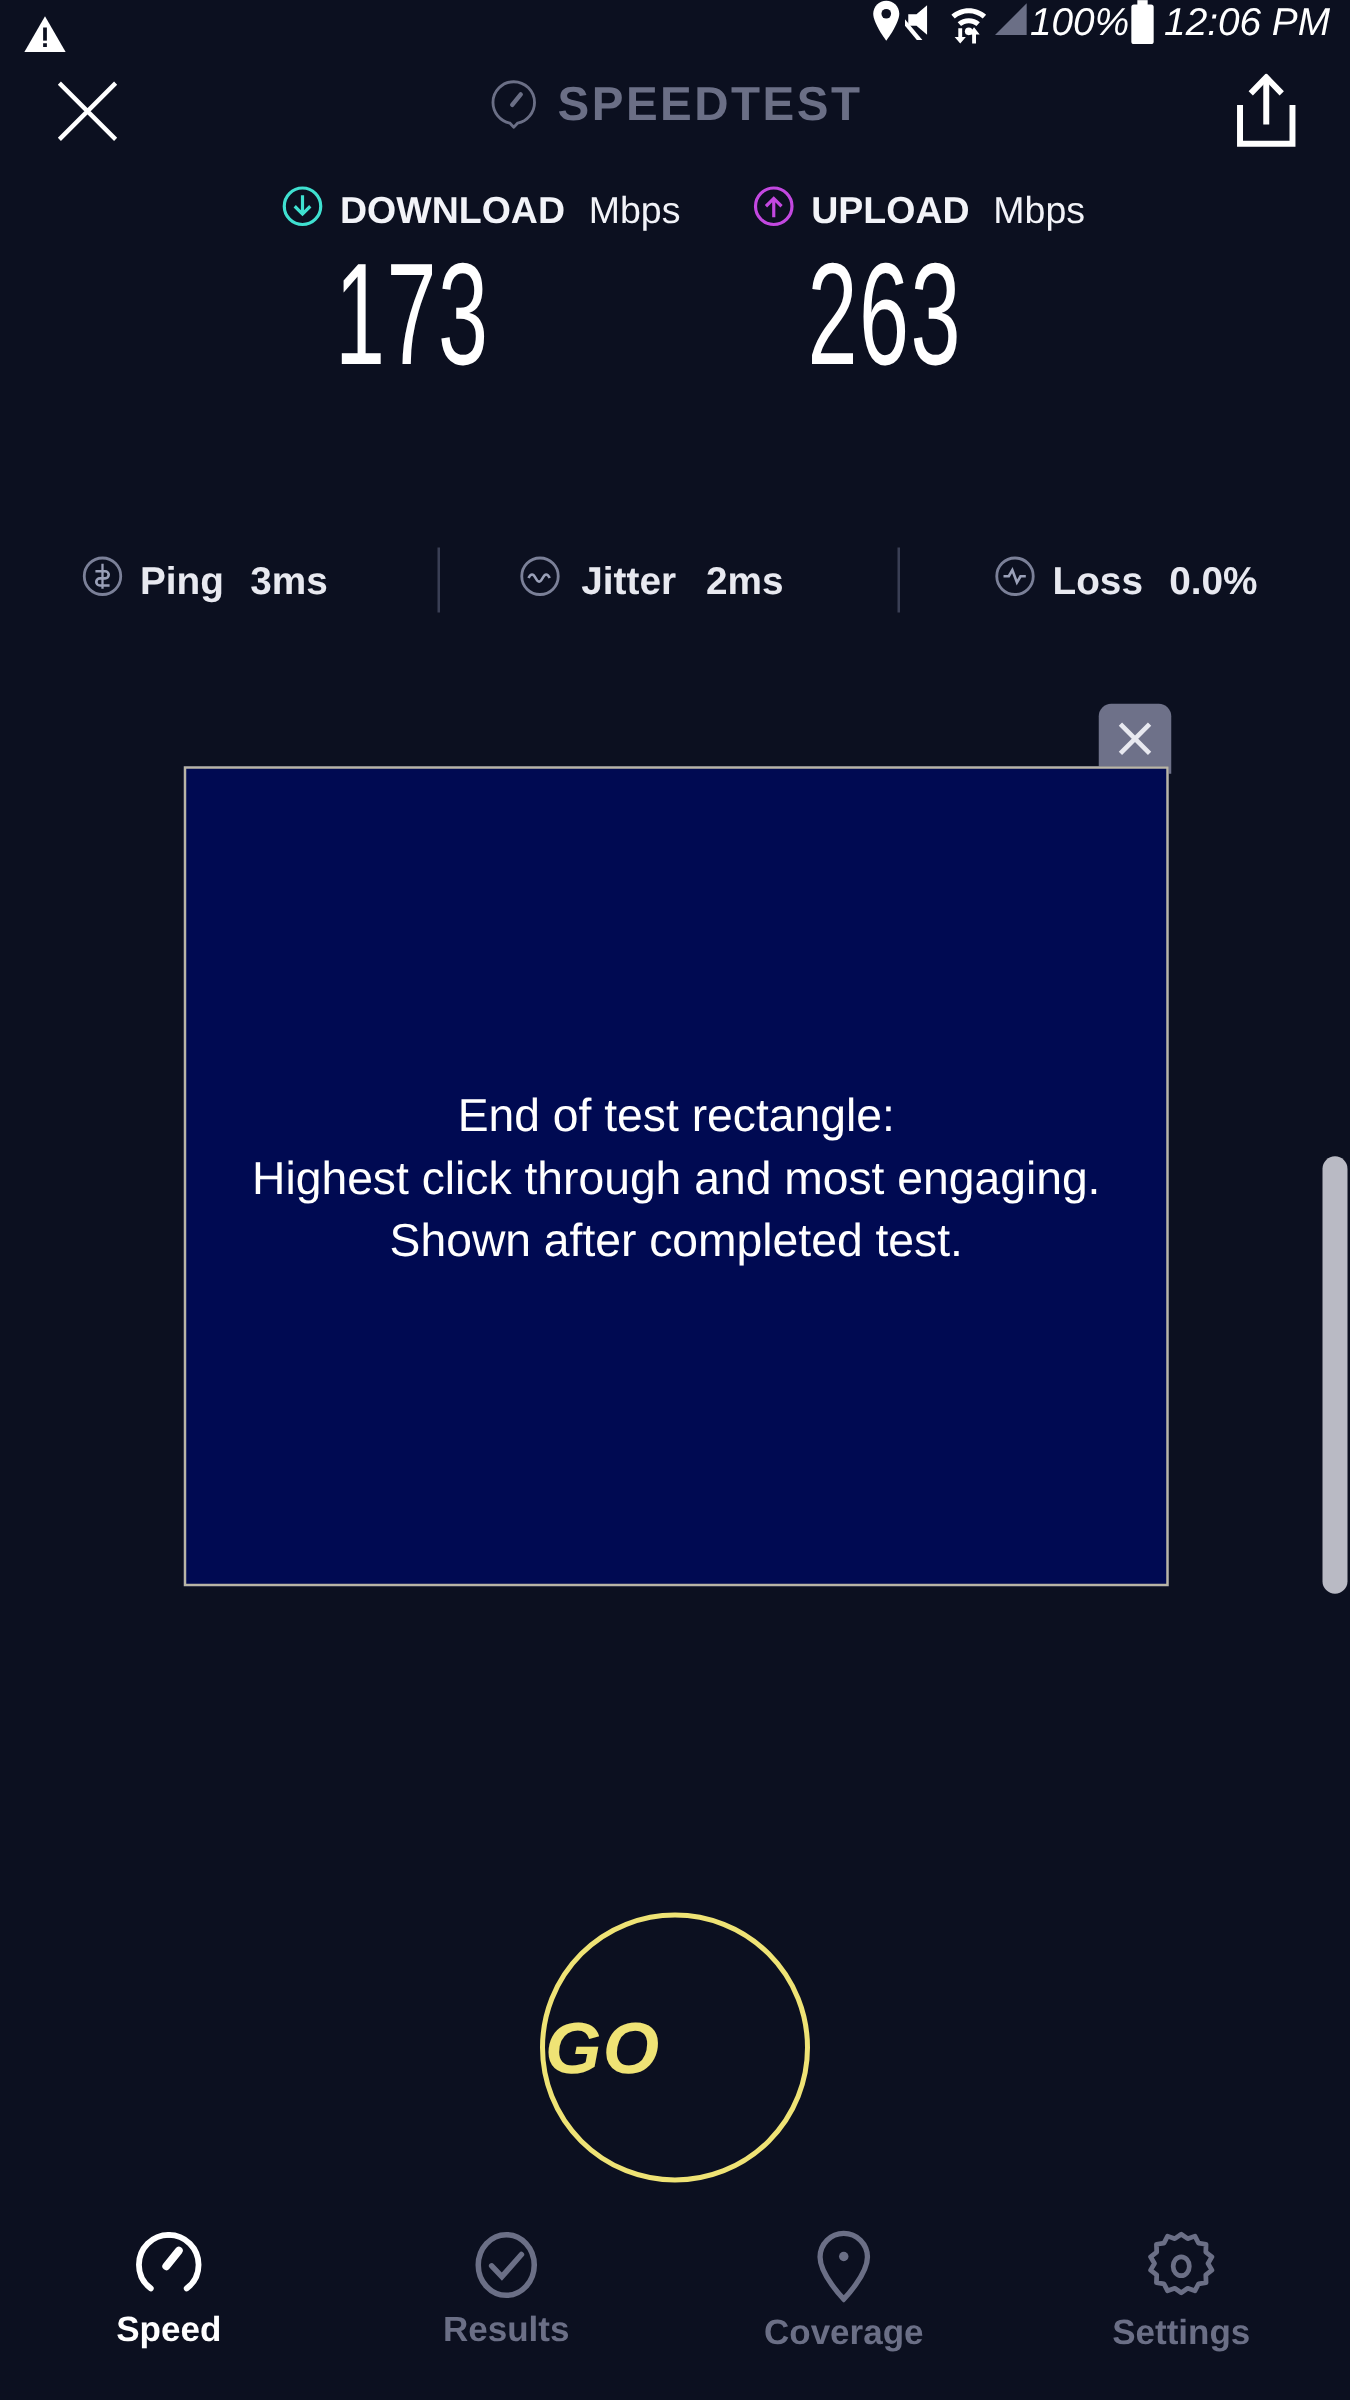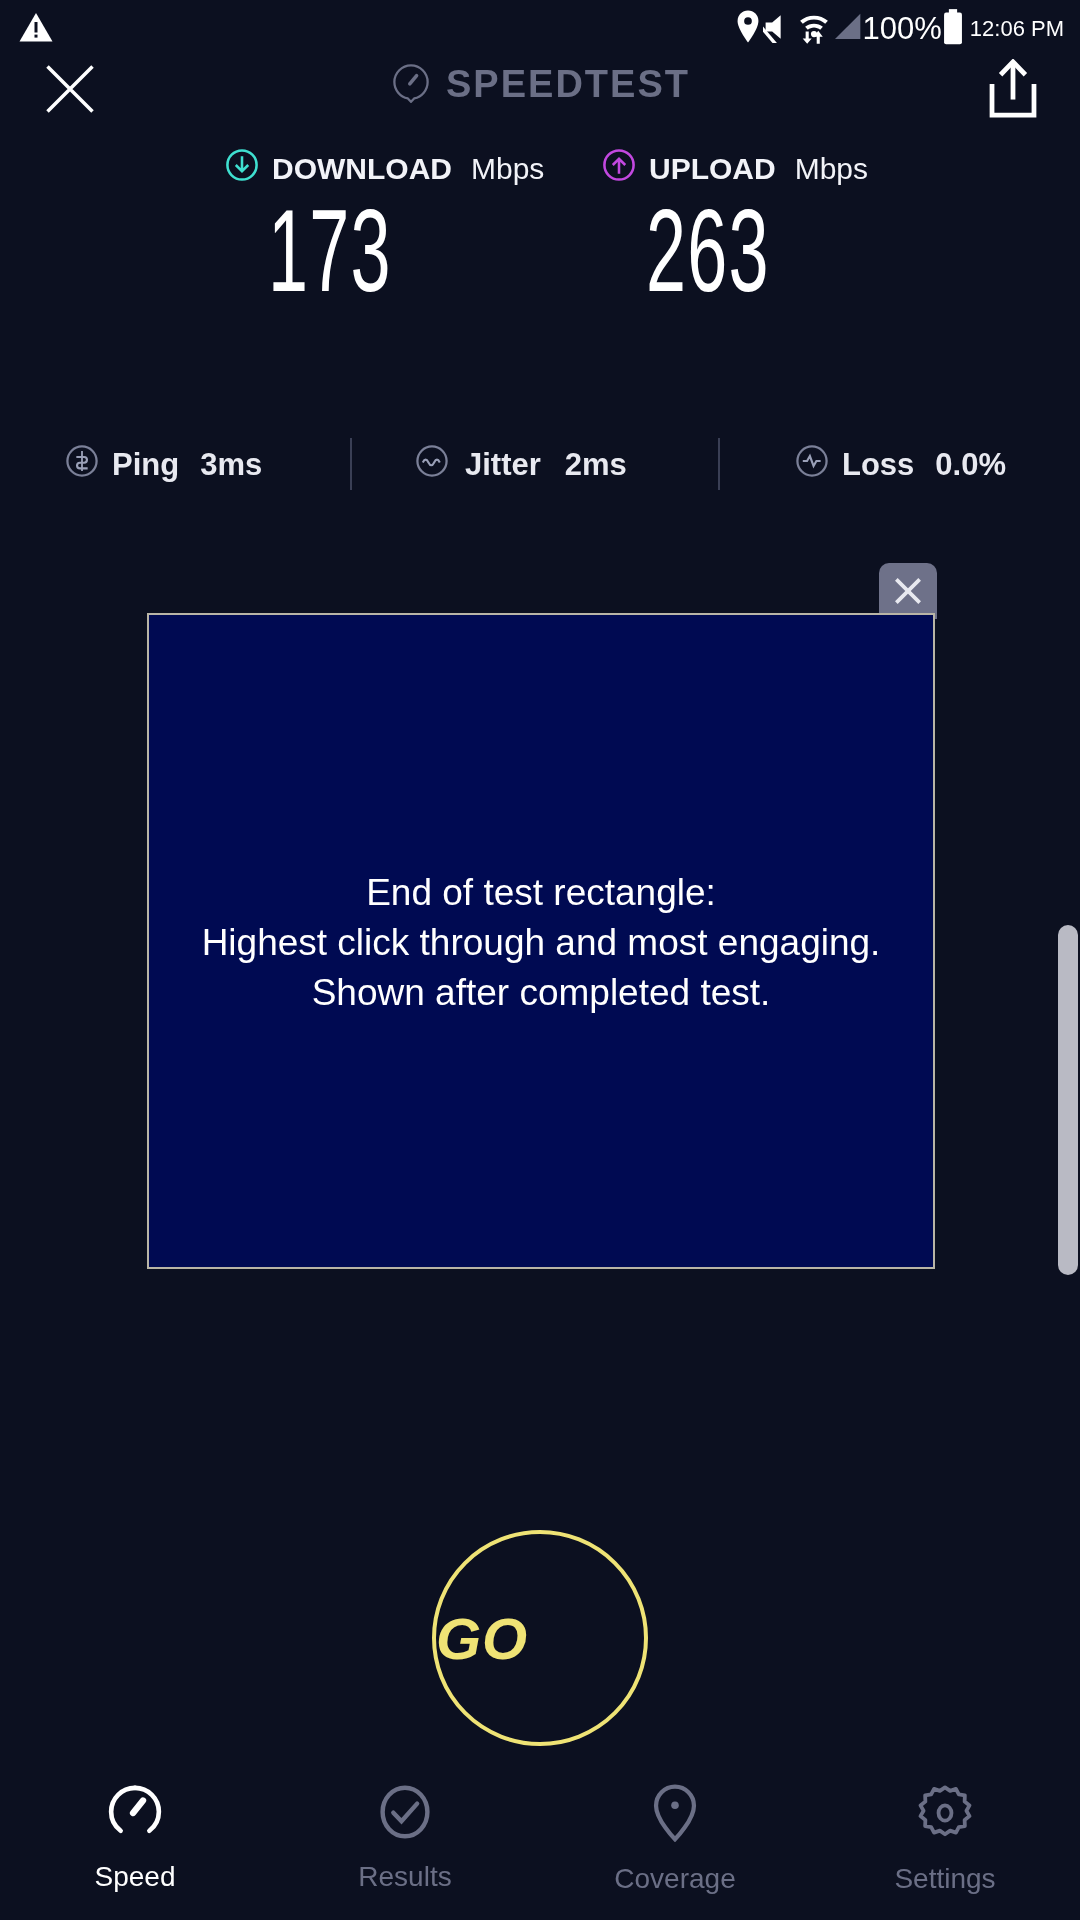--- a/index.html
+++ b/index.html
@@ -12,24 +12,24 @@
   #app{ position:relative; width:1080px; height:1920px; background:#0c1020; }
 
   
   .statusbar{
     position:absolute; top:0; left:0; width:1080px; height:58px;
     display:flex; align-items:center; color:#fff;
   }
   .sb-left{ position:absolute; left:18px; top:10px; }
   .sb-right{
     position:absolute; right:16px; top:0; height:58px;
-    display:flex; align-items:center; 
+    display:flex; align-items:flex-start; font-style:italic;
   }
   .sb-batt-pct{ font-size:31px; letter-spacing:0px; color:#fff; font-family:"Liberation Sans",sans-serif; }
-  .sb-time{ font-size:22px; color:#fff; margin-left:6px; }
+  .sb-time{ font-size:31px; color:#fff; margin-left:6px; }
 
   
   .header{
     position:absolute; top:41px; left:0; width:1080px; height:92px;
   }
   .hdr-close{
     position:absolute; left:40px; top:18px; width:60px; height:60px;
     cursor:pointer;
   }
   .hdr-title{
@@ -108,21 +108,21 @@
   }
   .go-text{ font-size:58px; color:#efe375; font-weight:700; letter-spacing:1px; }
 
   
   .bottomnav{
     position:absolute; left:0; bottom:0; width:1080px; height:140px;
     display:flex; align-items:flex-start;
   }
   .nav-item{
     flex:1; display:flex; flex-direction:column; align-items:center;
-    gap:17px; padding-top:4px; cursor:pointer;
+    gap:3px; padding-top:4px; cursor:pointer;font-weight:bold;
   }
   .nav-label{ font-size:28px; color:#6b6f86; }
   .nav-item.active .nav-label{ color:#ffffff; }
 </style>
 </head>
 <body>
 
 <div id="app">
 
   <div class="statusbar">

